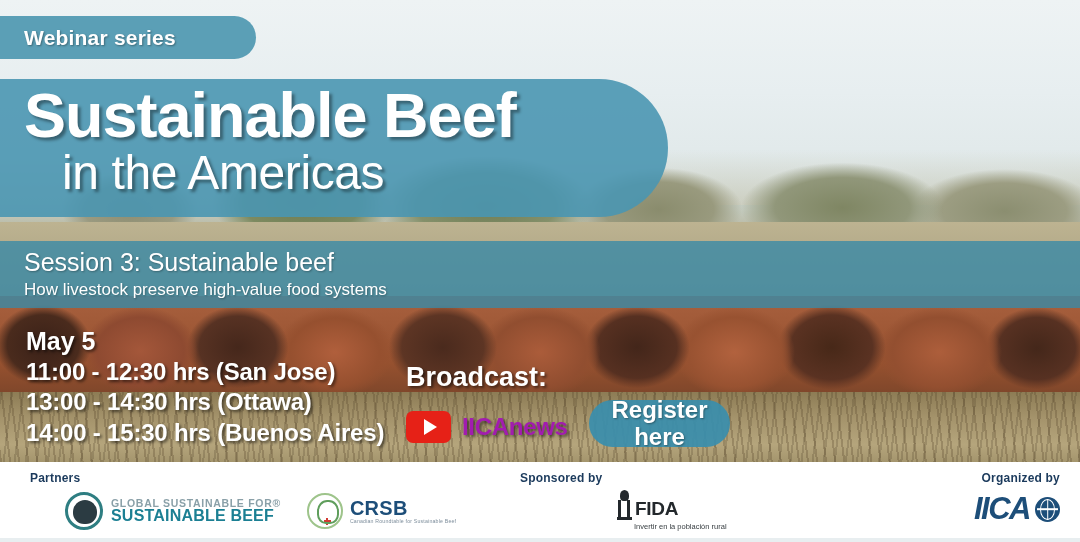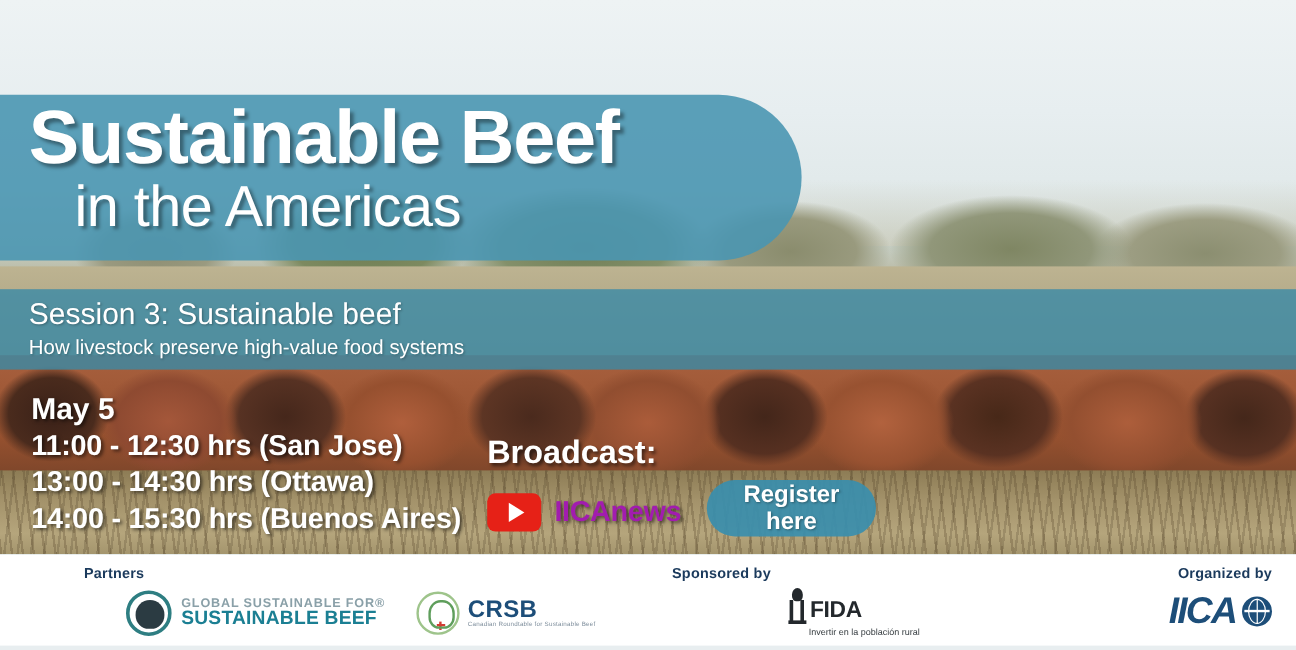--- a/index.html
+++ b/index.html
@@ -135,30 +135,30 @@
     color:#a21caf; font-size:24px; font-weight:bold; letter-spacing:-.3px;
     text-shadow:2px 2px 3px rgba(0,0,0,.55);
   }
   .register-btn {
     position:absolute; left:589px; top:400px; width:141px; height:47px;
     background:rgba(58,142,172,.93); border-radius:24px;
     display:flex; flex-direction:column; align-items:center;
     justify-content:center; line-height:1.12; cursor:pointer;
   }
   .register-btn span {
-    color:#fff; font-size:20px; font-weight:bold;
+    color:#fff; font-size:24px; font-weight:bold;
     text-shadow:1px 1px 2px rgba(0,0,0,.35);
   }
 
   
   .footer {
     position:absolute; left:0; bottom:0; width:100%; height:80px;
     background:#ffffff; border-bottom:4px solid #e8eef0;
   }
-  .foot-col { position:absolute; top:9px;margin-left:40px; }
+  .foot-col { position:absolute; top:9px; }
   .foot-label {
     color:#1b3a5c; font-size:12px; font-weight:bold; letter-spacing:.2px;
   }
   .logo-row { display:flex; align-items:center; }
 
   
   .grsb { display:flex; align-items:center; gap:8px; }
   .grsb-mark {
     width:38px; height:38px; border-radius:50%;
     border:3px solid #2e7e82; position:relative; background:#fff;
@@ -243,20 +243,23 @@
 <div class="poster">
 
   <div class="photo">
     <div class="sky"></div>
     <div class="treeline"></div>
     <div class="grass-far"></div>
     <div class="herd"></div>
     <div class="grass-near"></div>
   </div>
 
+  <div class="pill-webinar">
+    <span>Webinar series</span>
+  </div>
 
   <div class="pill-title">
     <div class="title-main">Sustainable Beef</div>
     <div class="title-sub">in the Americas</div>
   </div>
 
   <div class="session-band">
     <div class="session-line">
       <span class="session-strong">Session 3:</span><span class="session-light"> Sustainable beef</span>
     </div>

